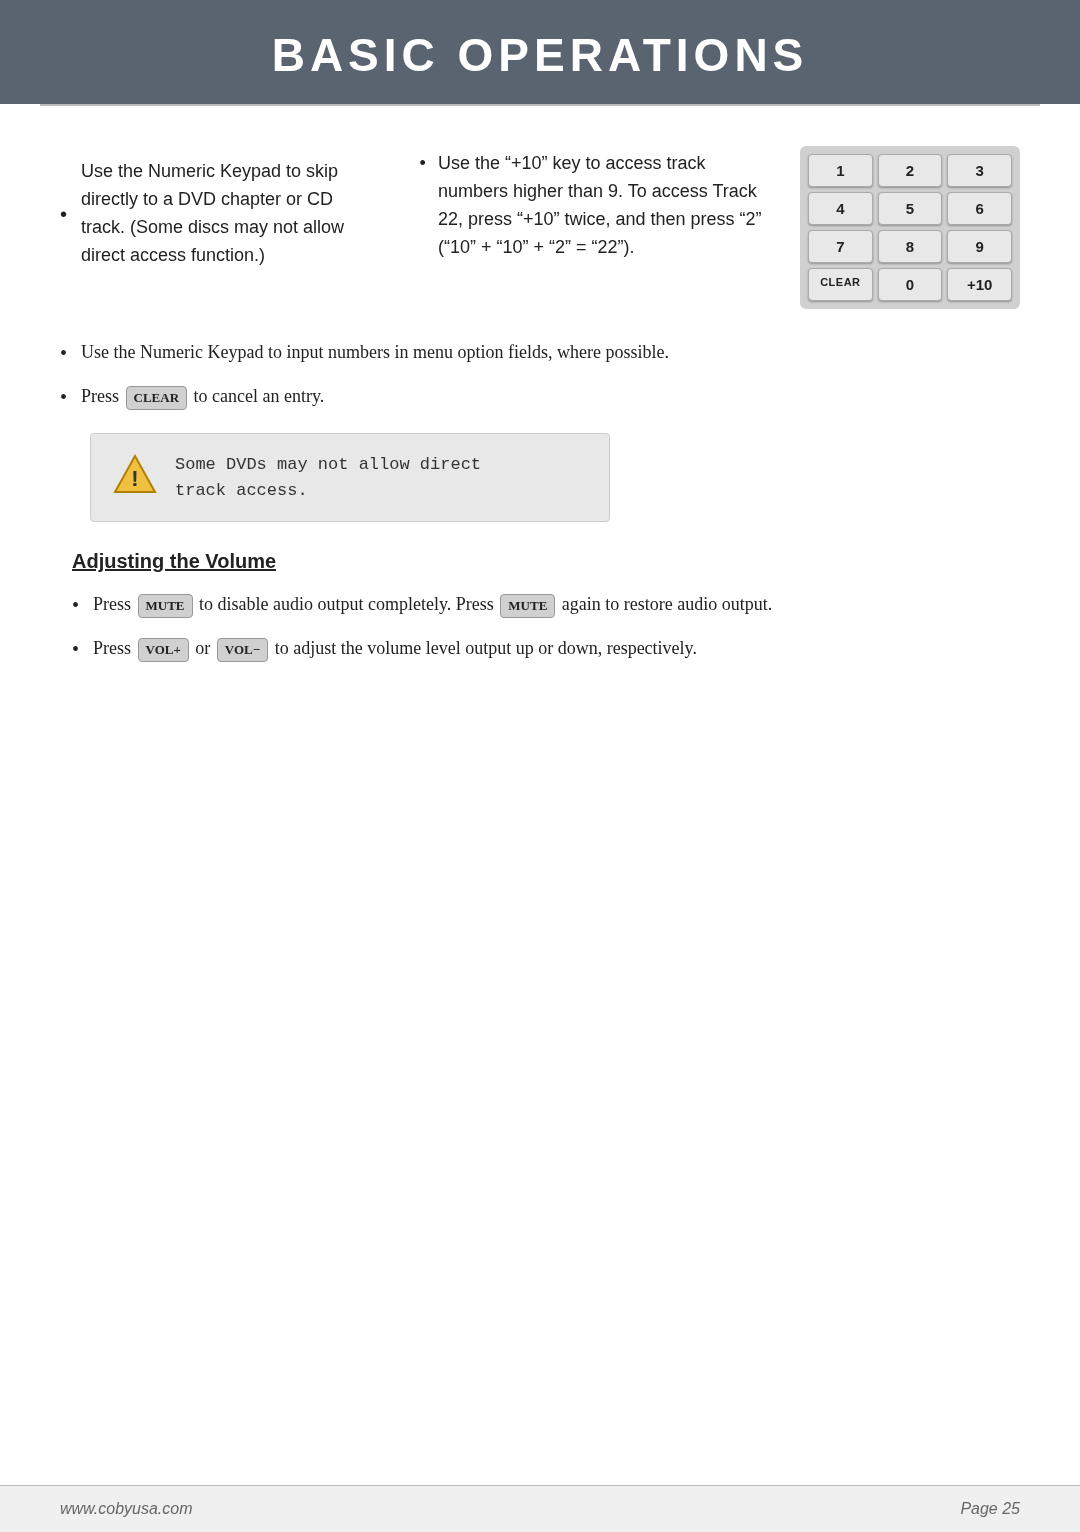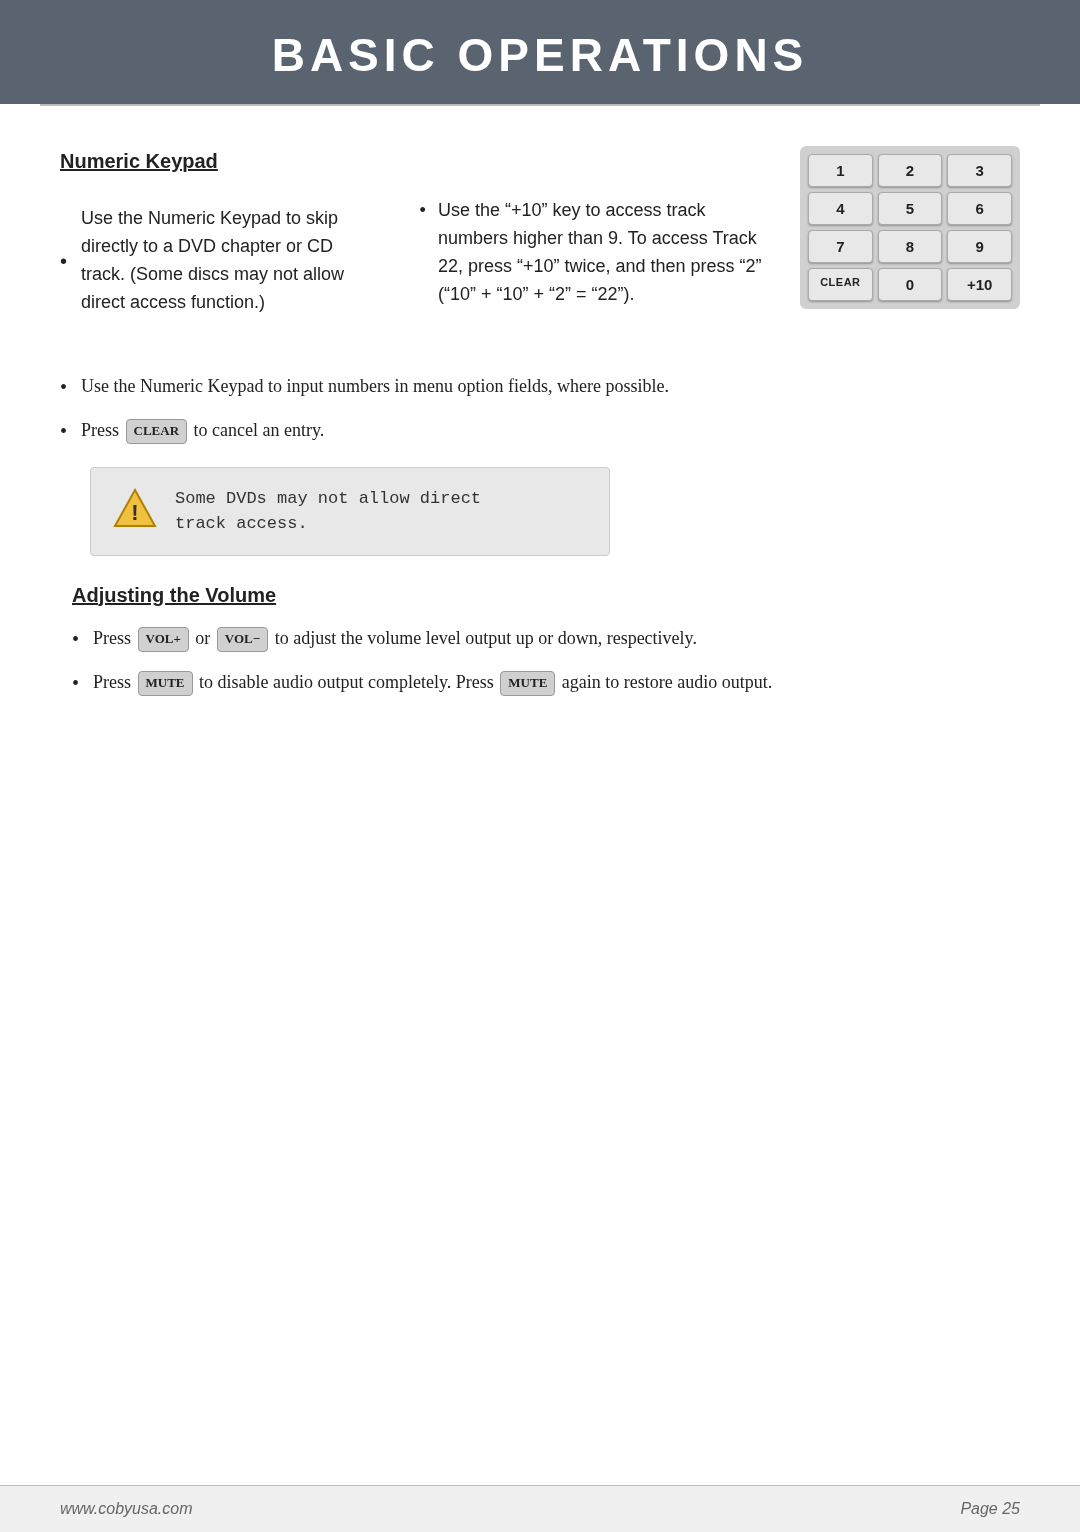--- a/index.html
+++ b/index.html
@@ -232,21 +232,20 @@
   <h1>BASIC OPERATIONS</h1>
 </div>
 
 <hr class="header-divider">
 
 <div class="content">
 
   <div class="keypad-section">
 
     <div class="keypad-text">
-      <div class="section-heading">Numeric Keypad</div>
 
       <ul class="bullet-list">
         <li>
           <span>Use the Numeric Keypad to skip directly to a DVD chapter or CD track. (Some discs may not allow direct access function.)</span>
           <ul class="sub-bullet-list">
             <li>
               <span>Use the “+10” key to access track numbers higher than 9. To access Track 22,  press “+10” twice, and then press “2” (“10” + “10” + “2” = “22”).</span>
             </li>
           </ul>
         </li>
@@ -293,37 +292,37 @@
       Some DVDs may not allow direct<br>track access.
     </div>
   </div>
 
   <div class="volume-section">
     <div class="section-heading">Adjusting the Volume</div>
 
     <div class="standalone-bullet">
       <span>
         <span>Press</span>
+        <span class="key-badge">MUTE</span>
+        <span>to disable audio output completely. Press</span>
+        <span class="key-badge">MUTE</span>
+        <span>again to restore audio output.</span>
+      </span>
+    </div>
+
+    <div class="standalone-bullet">
+      <span>
+        <span>Press</span>
         <span class="key-badge">VOL+</span>
         <span>or</span>
         <span class="key-badge">VOL−</span>
         <span>to adjust the volume level output up or down, respectively.</span>
       </span>
     </div>
 
-    <div class="standalone-bullet">
-      <span>
-        <span>Press</span>
-        <span class="key-badge">MUTE</span>
-        <span>to disable audio output completely. Press</span>
-        <span class="key-badge">MUTE</span>
-        <span>again to restore audio output.</span>
-      </span>
-    </div>
-
   </div>
 
 </div>
 
 <div class="page-footer">
   <span class="footer-url">www.cobyusa.com</span>
   <span class="footer-page">Page 25</span>
 </div>
 
 </body></html>

